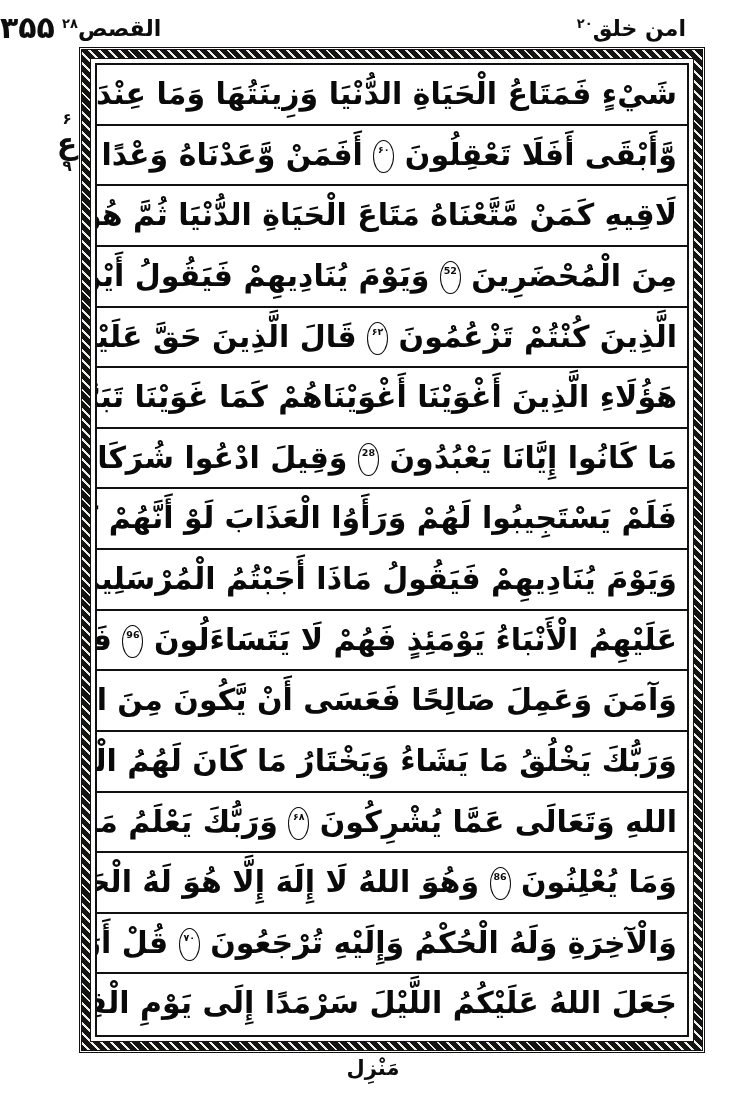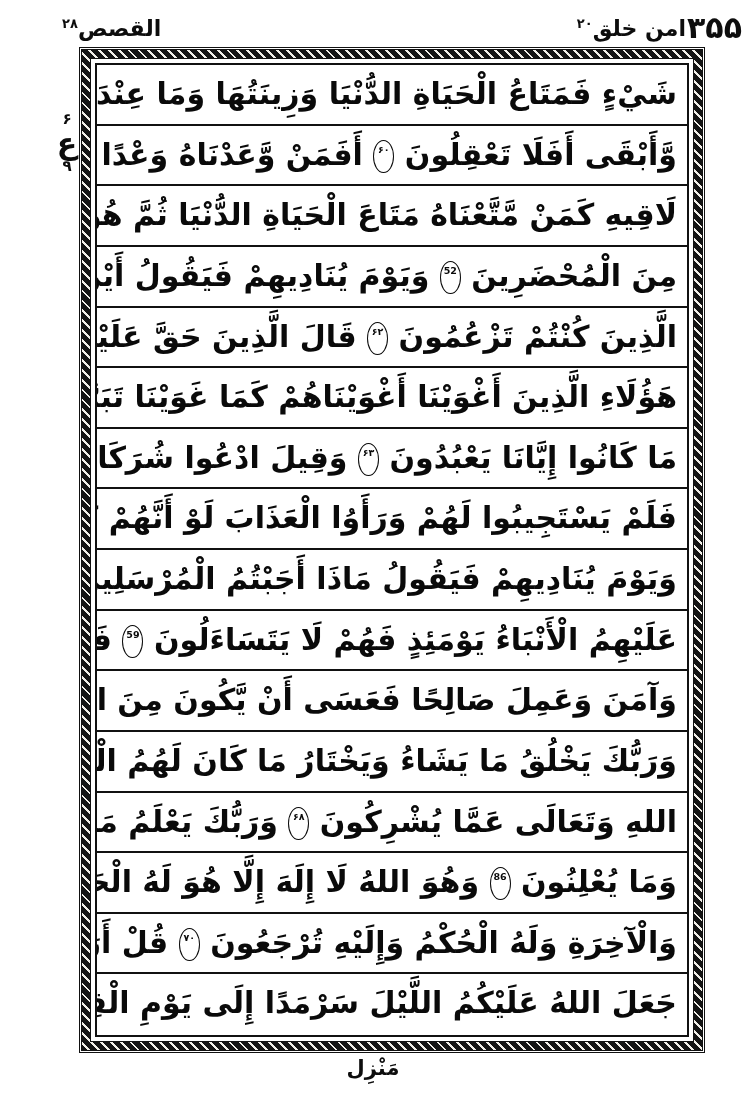--- a/index.html
+++ b/index.html
@@ -18,21 +18,21 @@
   .hdr-right {
     position:absolute; right:60px; top:6px;
     font-size:22px; font-weight:bold; white-space:nowrap;
   }
   .hdr-left {
     position:absolute; left:62px; top:6px;
     font-size:22px; font-weight:bold; white-space:nowrap;
   }
   .hdr-center {
     position:absolute; left:0; right:4px; top:0;
-    text-align:right; font-size:30px; font-weight:bold;
+    text-align:left; font-size:30px; font-weight:bold;
     letter-spacing:2px;
   }
   .sup-num { font-size:13px; vertical-align:super; font-weight:bold;margin-top:40px; }
   
   .frame-outer {
     position:absolute; left:79px; top:47px;
     width:626px; height:1006px;
     border:1px solid #111;
     padding:1px;
     background:#fff;
@@ -121,24 +121,24 @@
   <div class="frame-outer">
     <div class="frame-band">
       <div class="frame-gap">
         <div class="text-table">
             <div class="qline"><span>شَيْءٍ فَمَتَاعُ الْحَيَاةِ الدُّنْيَا وَزِينَتُهَا وَمَا عِنْدَ اللهِ خَيْرٌ</span></div>
             <div class="qline"><span>وَّأَبْقَى أَفَلَا تَعْقِلُونَ</span> <span class="ayah">۶۰</span> <span>أَفَمَنْ وَّعَدْنَاهُ وَعْدًا حَسَنًا فَهُوَ</span></div>
             <div class="qline"><span>لَاقِيهِ كَمَنْ مَّتَّعْنَاهُ مَتَاعَ الْحَيَاةِ الدُّنْيَا ثُمَّ هُوَ يَوْمَ الْقِيَامَةِ</span></div>
             <div class="qline"><span>مِنَ الْمُحْضَرِينَ</span> <span class="ayah">52</span> <span>وَيَوْمَ يُنَادِيهِمْ فَيَقُولُ أَيْنَ شُرَكَاءِيَ</span></div>
             <div class="qline"><span>الَّذِينَ كُنْتُمْ تَزْعُمُونَ</span> <span class="ayah">۶۲</span> <span>قَالَ الَّذِينَ حَقَّ عَلَيْهِمُ الْقَوْلُ رَبَّنَا</span></div>
             <div class="qline"><span>هَؤُلَاءِ الَّذِينَ أَغْوَيْنَا أَغْوَيْنَاهُمْ كَمَا غَوَيْنَا تَبَرَّأْنَا إِلَيْكَ</span></div>
-            <div class="qline"><span>مَا كَانُوا إِيَّانَا يَعْبُدُونَ</span> <span class="ayah">۶۳</span> <span>وَقِيلَ ادْعُوا شُرَكَاءَكُمْ فَدَعَوْهُمْ</span></div>
+            <div class="qline"><span>مَا كَانُوا إِيَّانَا يَعْبُدُونَ</span> <span class="ayah">28</span> <span>وَقِيلَ ادْعُوا شُرَكَاءَكُمْ فَدَعَوْهُمْ</span></div>
             <div class="qline"><span>فَلَمْ يَسْتَجِيبُوا لَهُمْ وَرَأَوُا الْعَذَابَ لَوْ أَنَّهُمْ كَانُوا يَهْتَدُونَ</span> </div>
             <div class="qline"><span>وَيَوْمَ يُنَادِيهِمْ فَيَقُولُ مَاذَا أَجَبْتُمُ الْمُرْسَلِينَ</span>  </div>
-            <div class="qline"><span>عَلَيْهِمُ الْأَنْبَاءُ يَوْمَئِذٍ فَهُمْ لَا يَتَسَاءَلُونَ</span> <span class="ayah">59</span> <span>فَأَمَّا مَنْ تَابَ</span></div>
+            <div class="qline"><span>عَلَيْهِمُ الْأَنْبَاءُ يَوْمَئِذٍ فَهُمْ لَا يَتَسَاءَلُونَ</span> <span class="ayah">96</span> <span>فَأَمَّا مَنْ تَابَ</span></div>
             <div class="qline"><span>وَآمَنَ وَعَمِلَ صَالِحًا فَعَسَى أَنْ يَّكُونَ مِنَ الْمُفْلِحِينَ</span> </div>
             <div class="qline"><span>وَرَبُّكَ يَخْلُقُ مَا يَشَاءُ وَيَخْتَارُ مَا كَانَ لَهُمُ الْخِيَرَةُ سُبْحَانَ</span></div>
             <div class="qline"><span>اللهِ وَتَعَالَى عَمَّا يُشْرِكُونَ</span> <span class="ayah">۶۸</span> <span>وَرَبُّكَ يَعْلَمُ مَا تُكِنُّ صُدُورُهُمْ</span></div>
             <div class="qline"><span>وَمَا يُعْلِنُونَ</span> <span class="ayah">86</span> <span>وَهُوَ اللهُ لَا إِلَهَ إِلَّا هُوَ لَهُ الْحَمْدُ فِي الْأُولَى</span></div>
             <div class="qline"><span>وَالْآخِرَةِ وَلَهُ الْحُكْمُ وَإِلَيْهِ تُرْجَعُونَ</span> <span class="ayah">۷۰</span> <span>قُلْ أَرَأَيْتُمْ إِنْ</span></div>
             <div class="qline"><span>جَعَلَ اللهُ عَلَيْكُمُ اللَّيْلَ سَرْمَدًا إِلَى يَوْمِ الْقِيَامَةِ مَنْ</span></div>
           </div>
       </div>
     </div>
   </div>

